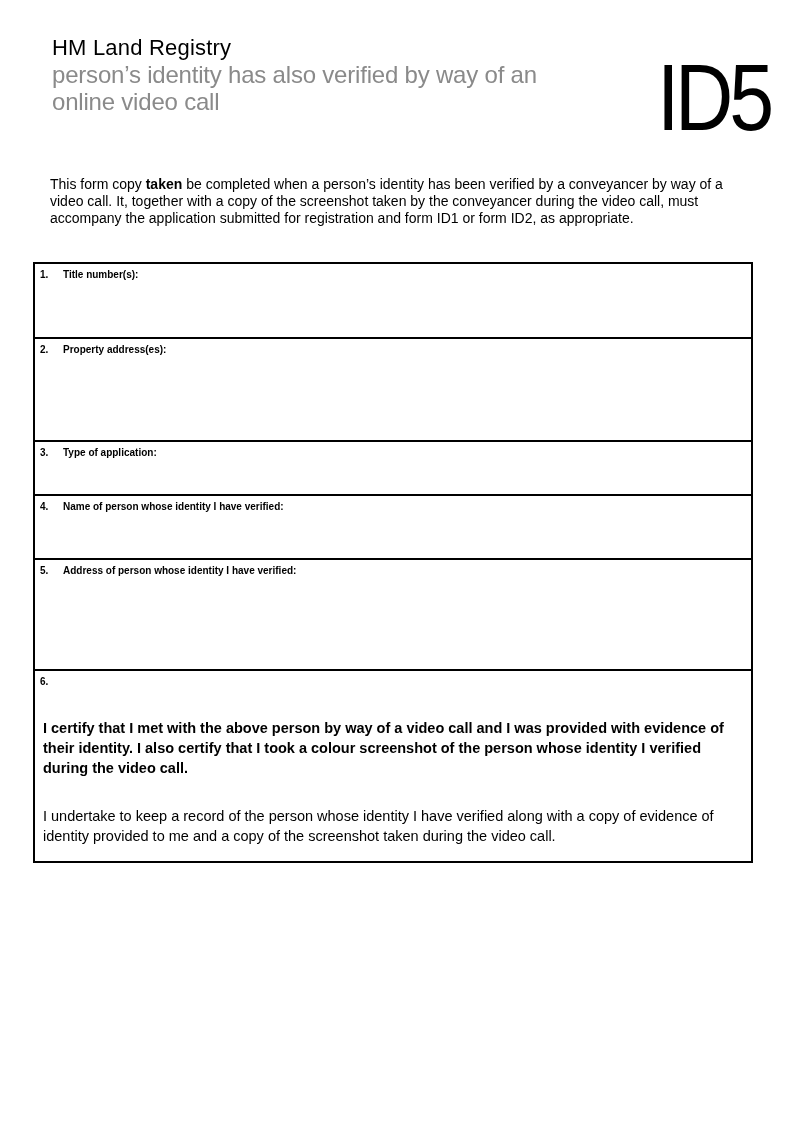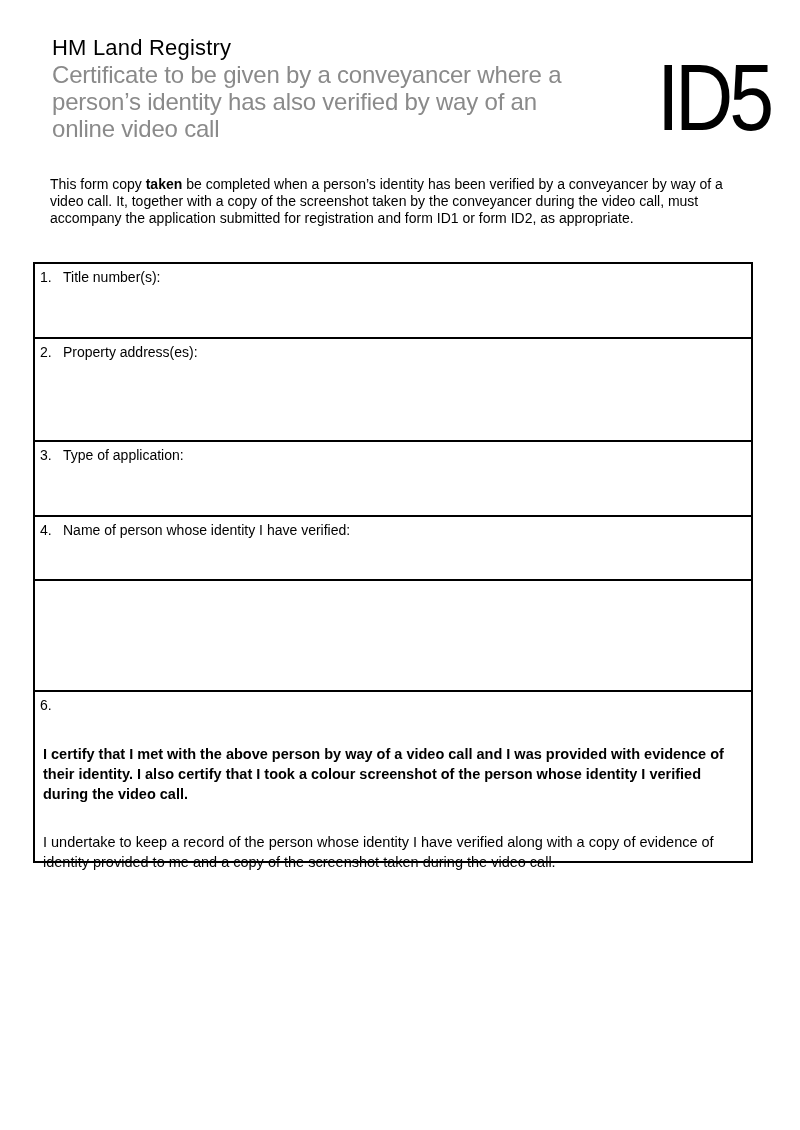--- a/index.html
+++ b/index.html
@@ -69,29 +69,29 @@
     box-sizing: border-box;
     background: #ffffff;
   }
   .row {
     box-sizing: border-box;
     border-bottom: 2px solid #000000;
     position: relative;
   }
   .row.r1 { height: 75px; }
   .row.r2 { height: 103px; }
-  .row.r3 { height: 75px; }
+  .row.r3 { height: 54px; }
   .row.r4 { height: 64px; }
   .row.r5 { height: 111px; }
   .row.r6 { height: 181px; border-bottom: none; }
 
   .row-head {
     padding: 5px 8px 0 5px;
-    font-size: 14px;
-    font-weight: normal;
+    font-size: 10px;
+    font-weight: bold;
     color: #000000;
   }
   .row-head .num {
     display: inline-block;
     width: 23px;
   }
   .input-area {
     position: absolute;
     left: 0; right: 0; top: 24px; bottom: 0;
     cursor: text;
@@ -106,21 +106,20 @@
   .cert-p.second { margin-top: 28px; }
 </style>
 </head>
 <body>
 
 <div class="page">
 
   <div class="org-title">HM Land Registry</div>
 
   <div class="subtitle">
-    <div>Certificate to be given by a conveyancer where a</div>
     <div>person’s identity has also verified by way of an</div>
     <div>online video call</div>
   </div>
 
   <div class="form-code">ID5</div>
 
   <p class="intro"><span>This form copy </span><strong>taken</strong><span> be completed when a person’s identity has been verified by a conveyancer by way of a video call. It, together with a copy of the screenshot taken by the conveyancer during the video call, must accompany the application submitted for registration and form ID1 or form ID2, as appropriate.</span></p>
 
   <div class="form-table">
 
@@ -146,20 +145,23 @@
     </div>
 
     <div class="row r4">
       <div class="row-head">
         <span class="num">4.</span><span class="lbl">Name of person whose identity I have verified:</span>
       </div>
       <div class="input-area"></div>
     </div>
 
     <div class="row r5">
+      <div class="row-head">
+        <span class="num">5.</span><span class="lbl">Address of person whose identity I have verified:</span>
+      </div>
       <div class="input-area"></div>
     </div>
 
     <div class="row r6">
       <div class="row-head">
         <span class="num">6.</span>
       </div>
       <p class="cert-p first">I certify that I met with the above person by way of a video call and I was provided with evidence of their identity. I also certify that I took a colour screenshot of the person whose identity I verified during the video call.</p>
       <p class="cert-p second">I undertake to keep a record of the person whose identity I have verified along with a copy of evidence of identity provided to me and a copy of the screenshot taken during the video call.</p>
     </div>

